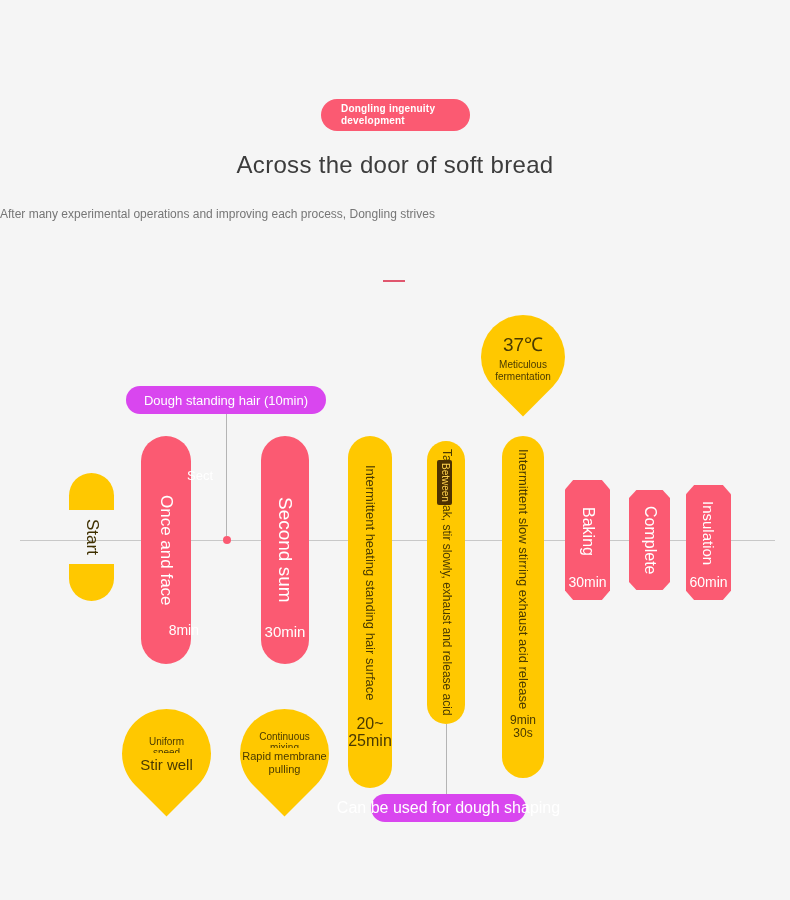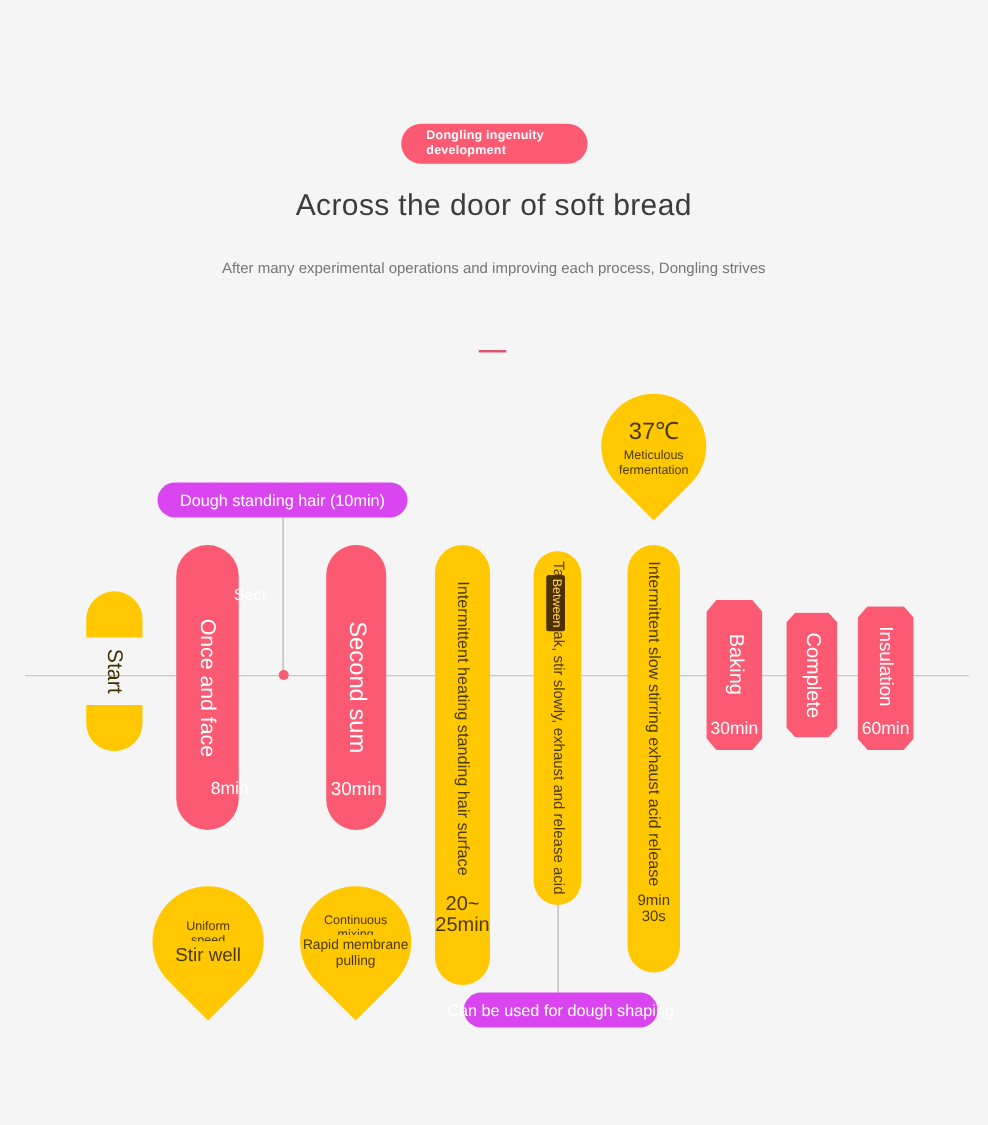--- a/index.html
+++ b/index.html
@@ -45,21 +45,20 @@
     width: 790px;
     text-align: center;
     font-size: 24px;
     color: #3c3c3c;
     letter-spacing: .3px;
   }
   .sub-line1 {
     position: absolute;
     left: 0; top: 207px;
     width: 790px;
-    text-align: center;
     font-size: 12px;
     color: #767676;
   }
   .sub-line2 {
     position: absolute;
     left: 0; top: 231px;
     width: 790px;
     text-align: center;
     font-size: 14px;
     color: #5a5a5a;
@@ -195,21 +194,21 @@
     position: absolute;
     background: #d946ef;
     color: #ffffff;
     border-radius: 18px;
     display: flex;
     align-items: center;
     justify-content: center;
     font-size: 13px;
     white-space: nowrap;
   }
-  .callout.small { font-size: 13px; }
+  .callout.small { font-size: 16px; }
   .leader {
     position: absolute;
     width: 1px;
     background: #b4b4b4;
   }
 
   
   .inline-badge {
     position: absolute;
     background: #4d3100;

